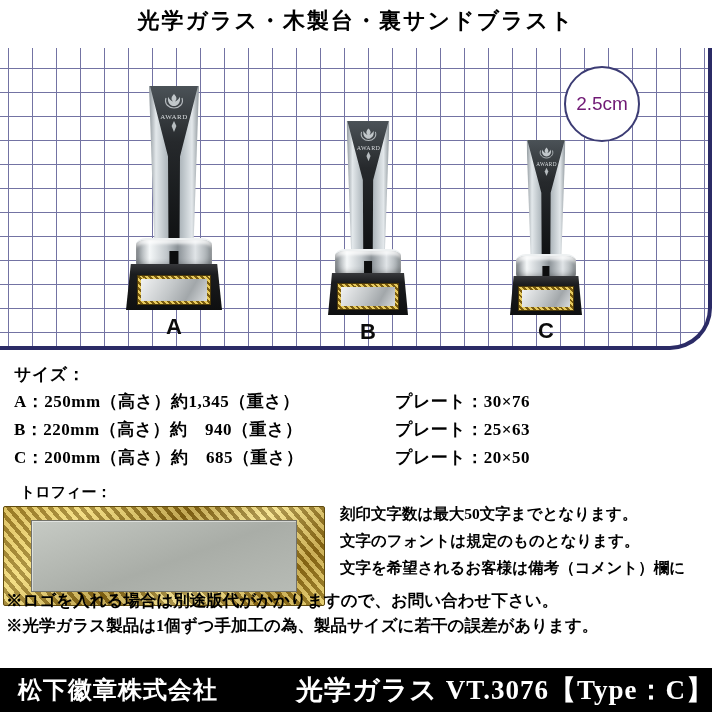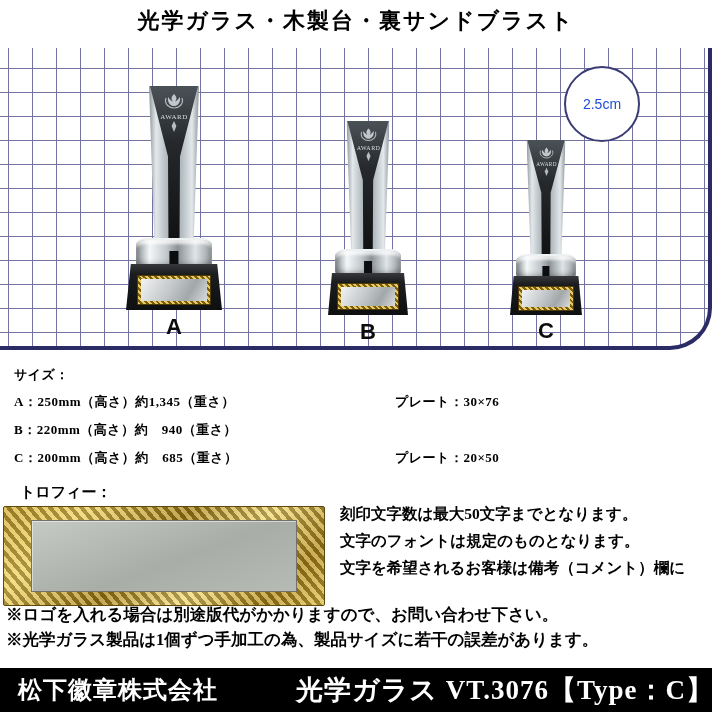--- a/index.html
+++ b/index.html
@@ -19,21 +19,21 @@
     border-bottom-right-radius:42px;
     background-color:#fff;
     background-image:
       linear-gradient(to right,#7373a3 1px,transparent 1px),
       linear-gradient(to bottom,#7373a3 1px,transparent 1px);
     background-size:24px 24px;background-position:8px 20px;
   }
   .scale-circle{
     position:absolute;left:564px;top:18px;width:72px;height:72px;border-radius:50%;
     background:#fff;border:2px solid #3c3c74;display:flex;align-items:center;justify-content:center;
-    color:#1d4ed8;font-family:"Liberation Sans","DejaVu Sans",sans-serif;font-size:14px;
+    color:#701a75;font-family:"Liberation Sans","DejaVu Sans",sans-serif;font-size:19px;
   }
   
   .trophy{position:absolute;}
   .tower{
     position:absolute;left:50%;transform:translateX(-50%);
     background:linear-gradient(90deg,#8f979c 0%,#e3e8eb 14%,#b6bec3 34%,#9aa1a6 50%,#b6bec3 66%,#e3e8eb 86%,#8f979c 100%);
     clip-path:polygon(0 0,100% 0,89% 100%,11% 100%);
   }
   .tower-dark{
     position:absolute;inset:0;
@@ -78,42 +78,42 @@
   .tb .cap{top:128px;width:66px;height:27px;}
   .tb .base{top:152px;height:42px;}
   .tb .t-label{top:198px;}
   .tc{left:510px;top:92px;width:72px;height:206px;}
   .tc .tower{top:0;width:39px;height:120px;}
   .tc .emblem{width:27px;height:36px;}
   .tc .cap{top:114px;width:60px;height:25px;}
   .tc .base{top:136px;height:39px;}
   .tc .t-label{top:178px;}
   
-  .sizes{position:absolute;top:362px;left:14px;font-weight:700;font-size:13px;letter-spacing:.5px;}
+  .sizes{position:absolute;top:362px;left:14px;font-weight:700;font-size:17px;letter-spacing:.5px;}
   .sizes-heading{line-height:26px;}
   .size-row{display:flex;line-height:28px;gap:43px;}
   .size-spec{width:338px;}
   
   .plate-label{position:absolute;top:483px;left:20px;font-weight:700;font-size:15px;}
   .plate-frame{
     position:absolute;top:506px;left:3px;width:322px;height:100px;box-sizing:border-box;
     border:1px solid #5f4a0e;border-radius:2px;
     background:
       repeating-linear-gradient(50deg,rgba(70,46,0,.38) 0 4px,rgba(255,242,176,.38) 4px 8px),
       linear-gradient(135deg,#caa637,#ecd26c 20%,#9c7a1c 45%,#f1dd85 65%,#a8831f 85%,#d9bc4f);
   }
   .plate-surface{
     position:absolute;top:13px;bottom:13px;left:27px;right:27px;
     background:linear-gradient(160deg,#c6cac4,#a9ada7 55%,#b7bbb5);
     border:1px solid #72726a;box-shadow:inset 1px 1px 0 rgba(255,255,255,.5);
   }
   .engrave{position:absolute;top:500px;left:340px;width:372px;font-weight:700;font-size:15.5px;}
   .engrave div{line-height:27px;}
   
-  .notes{position:absolute;top:602px;left:6px;font-weight:700;font-size:16.5px;}
+  .notes{position:absolute;top:588px;left:6px;font-weight:700;font-size:16.5px;}
   .notes div{line-height:25px;}
   
   .footer{
     position:absolute;left:0;bottom:0;width:712px;height:44px;background:#000;
     color:#fff;display:flex;align-items:center;padding-left:12px;
   }
   .company{margin-left:6px;font-weight:700;font-size:24px;letter-spacing:1px;}
   .product{margin-left:78px;font-weight:700;font-size:27px;letter-spacing:1px;}
 </style>
 </head>
@@ -182,20 +182,21 @@
   </div>
 
   <div class="sizes">
     <div class="sizes-heading">サイズ：</div>
     <div class="size-row">
       <span class="size-spec">A：250mm（高さ）約1,345（重さ）</span>
       <span class="size-plate">プレート：30×76</span>
     </div>
     <div class="size-row">
       <span class="size-spec">B：220mm（高さ）約　940（重さ）</span>
+      <span class="size-plate">プレート：25×63</span>
     </div>
     <div class="size-row">
       <span class="size-spec">C：200mm（高さ）約　685（重さ）</span>
       <span class="size-plate">プレート：20×50</span>
     </div>
   </div>
 
   <div class="plate-label">トロフィー：</div>
   <div class="plate-frame">
     <div class="plate-surface"></div>

